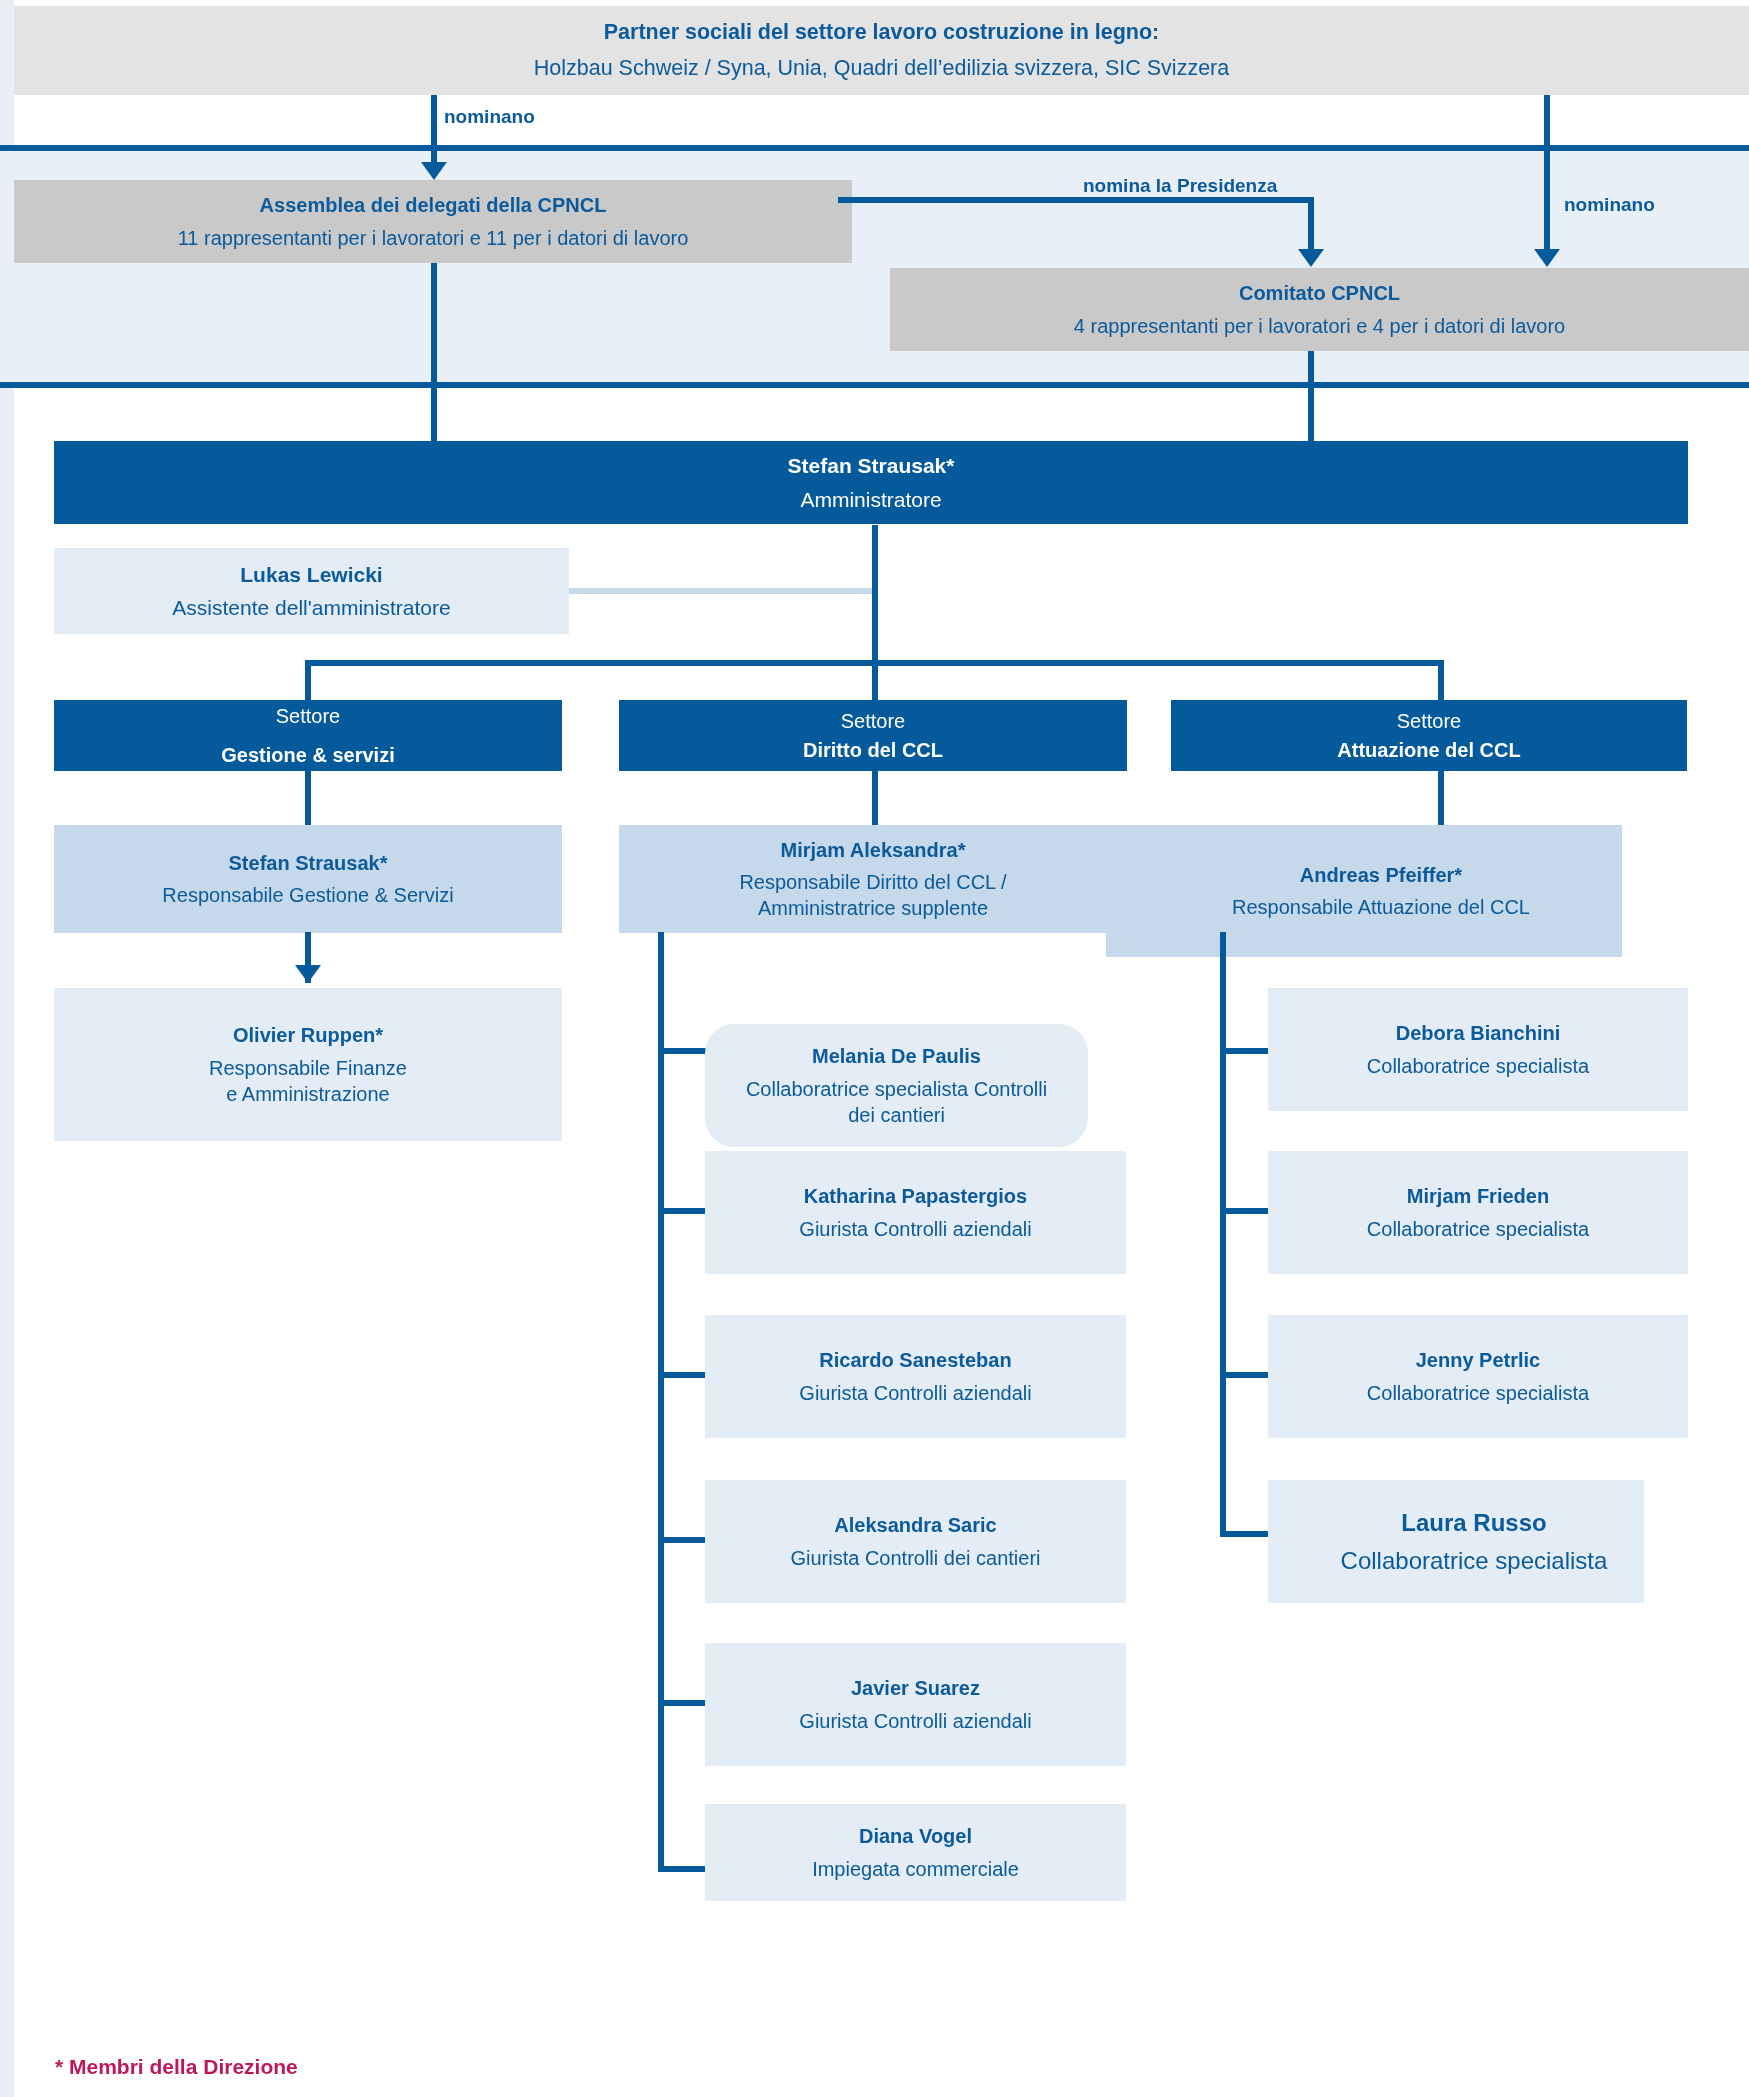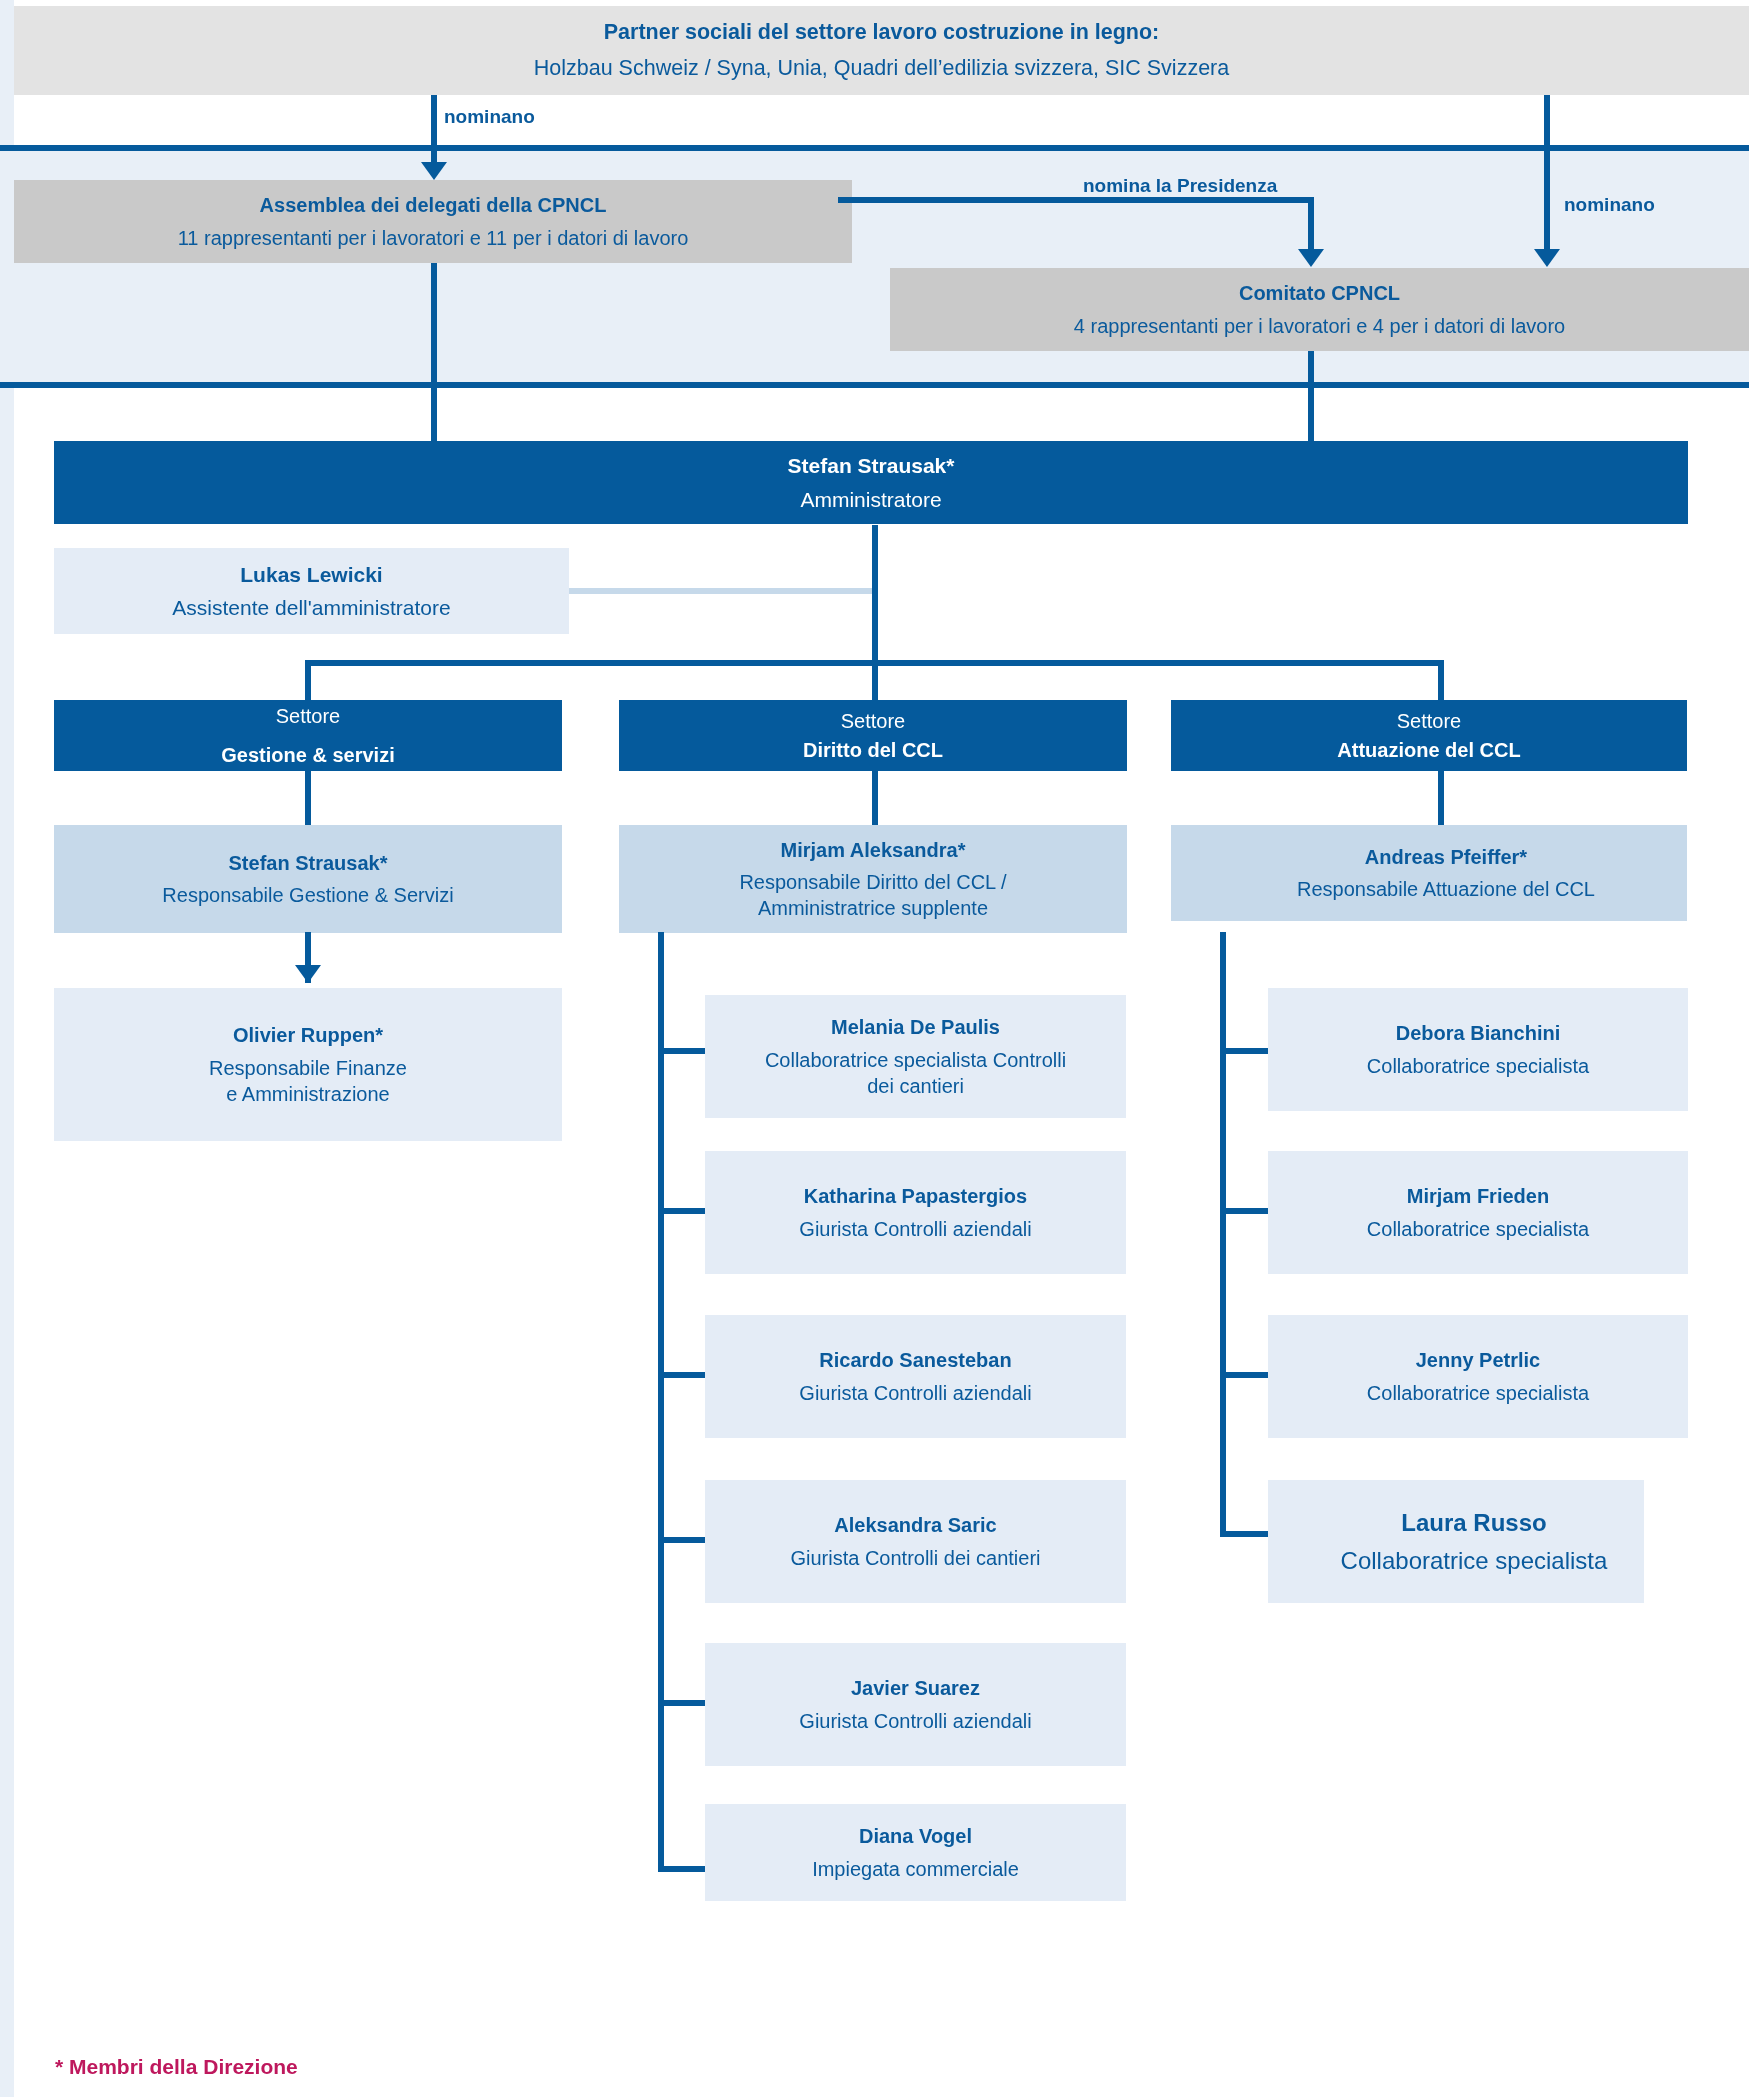--- a/index.html
+++ b/index.html
@@ -205,21 +205,21 @@
   </div>
 
   <div class="line-v" style="left:658px; top:932px; height:940px;"></div>
   <div class="line-h" style="left:658px; top:1048px; width:48px;"></div>
   <div class="line-h" style="left:658px; top:1208px; width:48px;"></div>
   <div class="line-h" style="left:658px; top:1372px; width:48px;"></div>
   <div class="line-h" style="left:658px; top:1537px; width:48px;"></div>
   <div class="line-h" style="left:658px; top:1700px; width:48px;"></div>
   <div class="line-h" style="left:658px; top:1866px; width:48px;"></div>
 
-  <div class="box box-lightblue" style="left:705px; top:995px; width:421px; height:123px; font-size:20px;">
+  <div class="box box-lightblue" style="left:705px; top:1024px; width:383px; height:123px; font-size:20px;border-radius:29px;">
     <div class="b-title">Melania De Paulis</div>
     <div class="b-sub" style="margin-top:6.2px;">Collaboratrice specialista Controlli</div>
     <div class="b-sub">dei cantieri</div>
   </div>
 
   <div class="box box-lightblue" style="left:705px; top:1151px; width:421px; height:123px; font-size:20px;">
     <div class="b-title">Katharina Papastergios</div>
     <div class="b-sub" style="margin-top:6.2px;">Giurista Controlli aziendali</div>
   </div>
 
@@ -242,21 +242,21 @@
     <div class="b-title">Diana Vogel</div>
     <div class="b-sub" style="margin-top:6.2px;">Impiegata commerciale</div>
   </div>
 
   <div class="box box-blue" style="left:1171px; top:700px; width:516px; height:71px; font-size:20px;">
     <div class="b-sub">Settore</div>
     <div class="b-title" style="margin-top:3.1px;">Attuazione del CCL</div>
   </div>
   <div class="line-v" style="left:1438px; top:771px; height:54px;"></div>
 
-  <div class="box box-midblue" style="left:1171px; top:825px; width:516px; height:96px; font-size:20px;padding-left:34px;">
+  <div class="box box-midblue" style="left:1106px; top:825px; width:516px; height:132px; font-size:20px;padding-left:34px;">
     <div class="b-title">Andreas Pfeiffer*</div>
     <div class="b-sub" style="margin-top:6.2px;">Responsabile Attuazione del CCL</div>
   </div>
 
   <div class="line-v" style="left:1220px; top:932px; height:605px;"></div>
   <div class="line-h" style="left:1220px; top:1048px; width:48px;"></div>
   <div class="line-h" style="left:1220px; top:1208px; width:48px;"></div>
   <div class="line-h" style="left:1220px; top:1372px; width:48px;"></div>
   <div class="line-h" style="left:1220px; top:1531px; width:48px;"></div>
 

